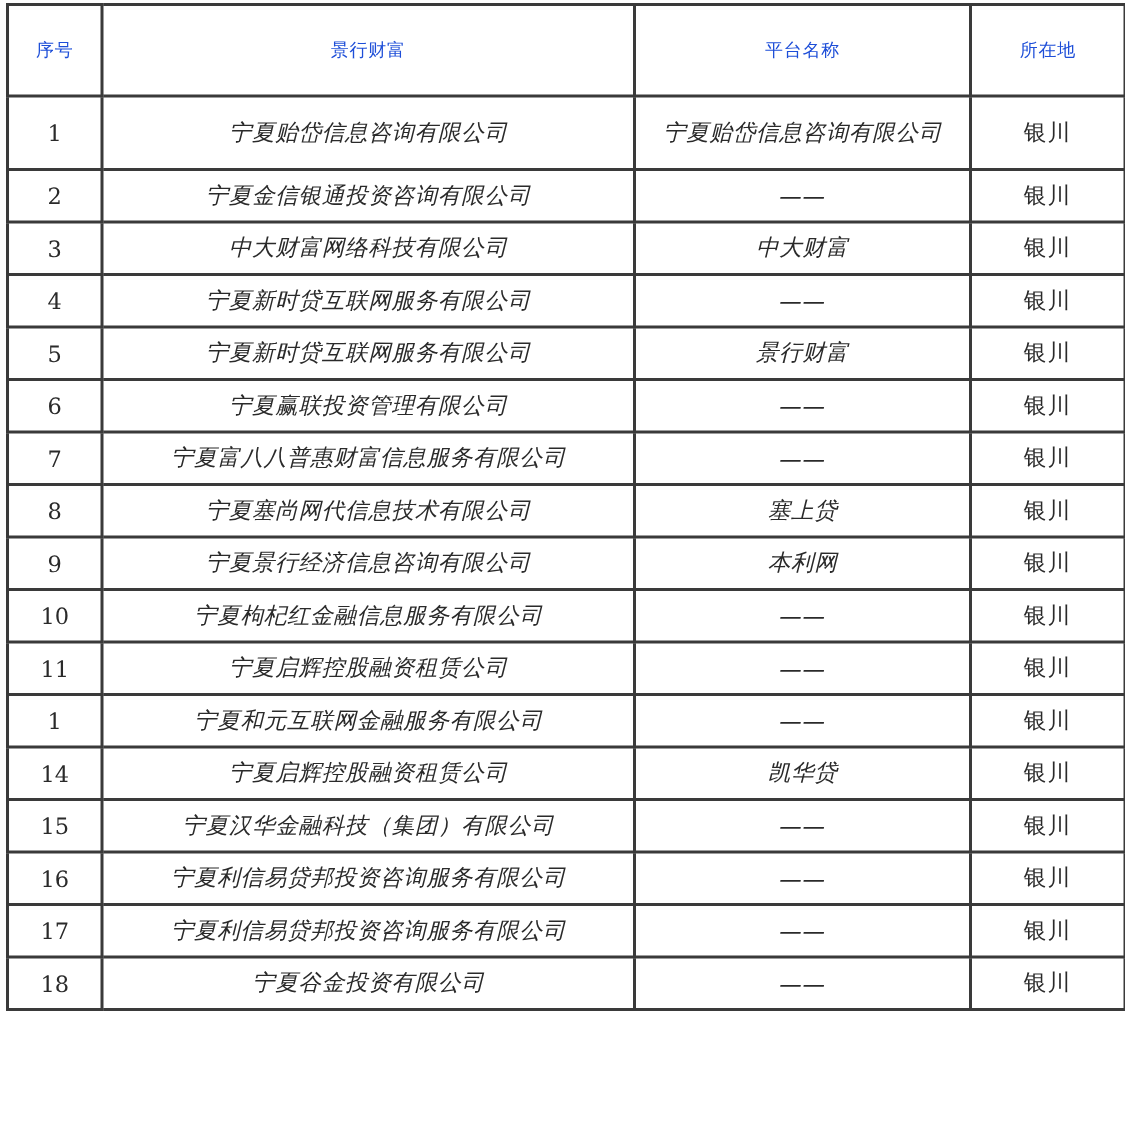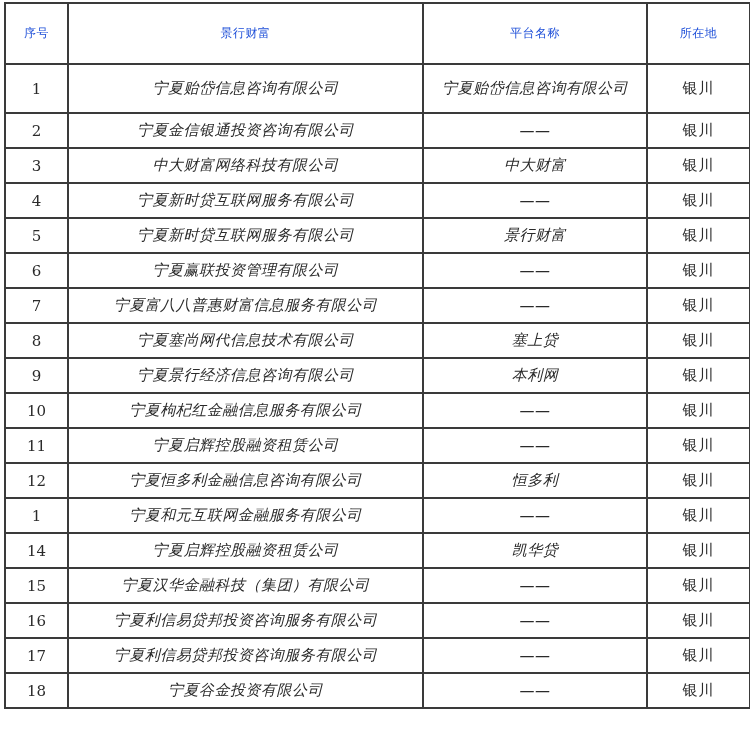--- a/index.html
+++ b/index.html
@@ -145,26 +145,20 @@
         <td class="plat">——</td>
         <td class="loc">银川</td>
       </tr>
       <tr>
         <td class="idx">11</td>
         <td class="org">宁夏启辉控股融资租赁公司</td>
         <td class="plat">——</td>
         <td class="loc">银川</td>
       </tr>
       <tr>
-        <td class="idx">12</td>
-        <td class="org">宁夏恒多利金融信息咨询有限公司</td>
-        <td class="plat">恒多利</td>
-        <td class="loc">银川</td>
-      </tr>
-      <tr>
         <td class="idx">1</td>
         <td class="org">宁夏和元互联网金融服务有限公司</td>
         <td class="plat">——</td>
         <td class="loc">银川</td>
       </tr>
       <tr>
         <td class="idx">14</td>
         <td class="org">宁夏启辉控股融资租赁公司</td>
         <td class="plat">凯华贷</td>
         <td class="loc">银川</td>

